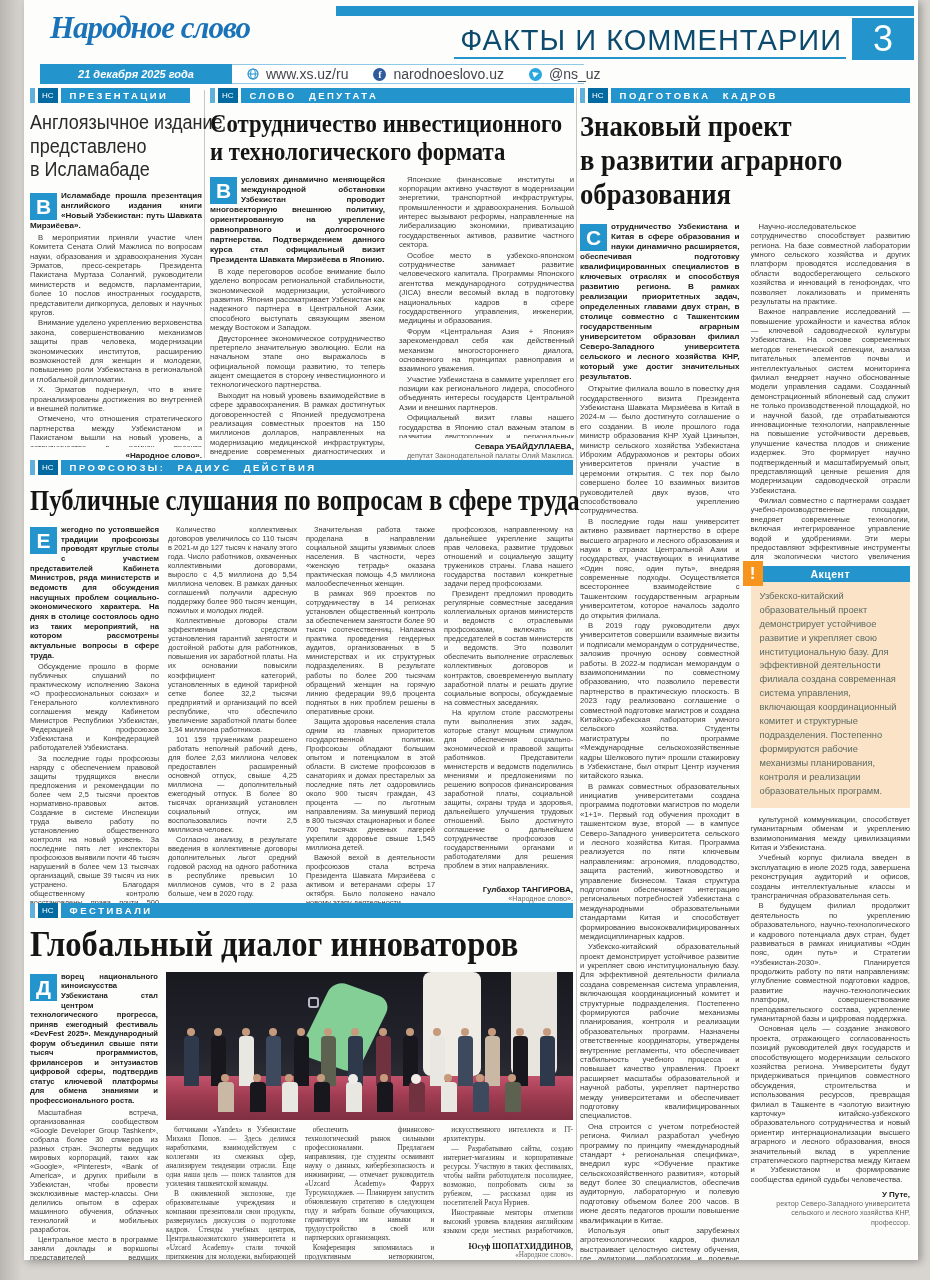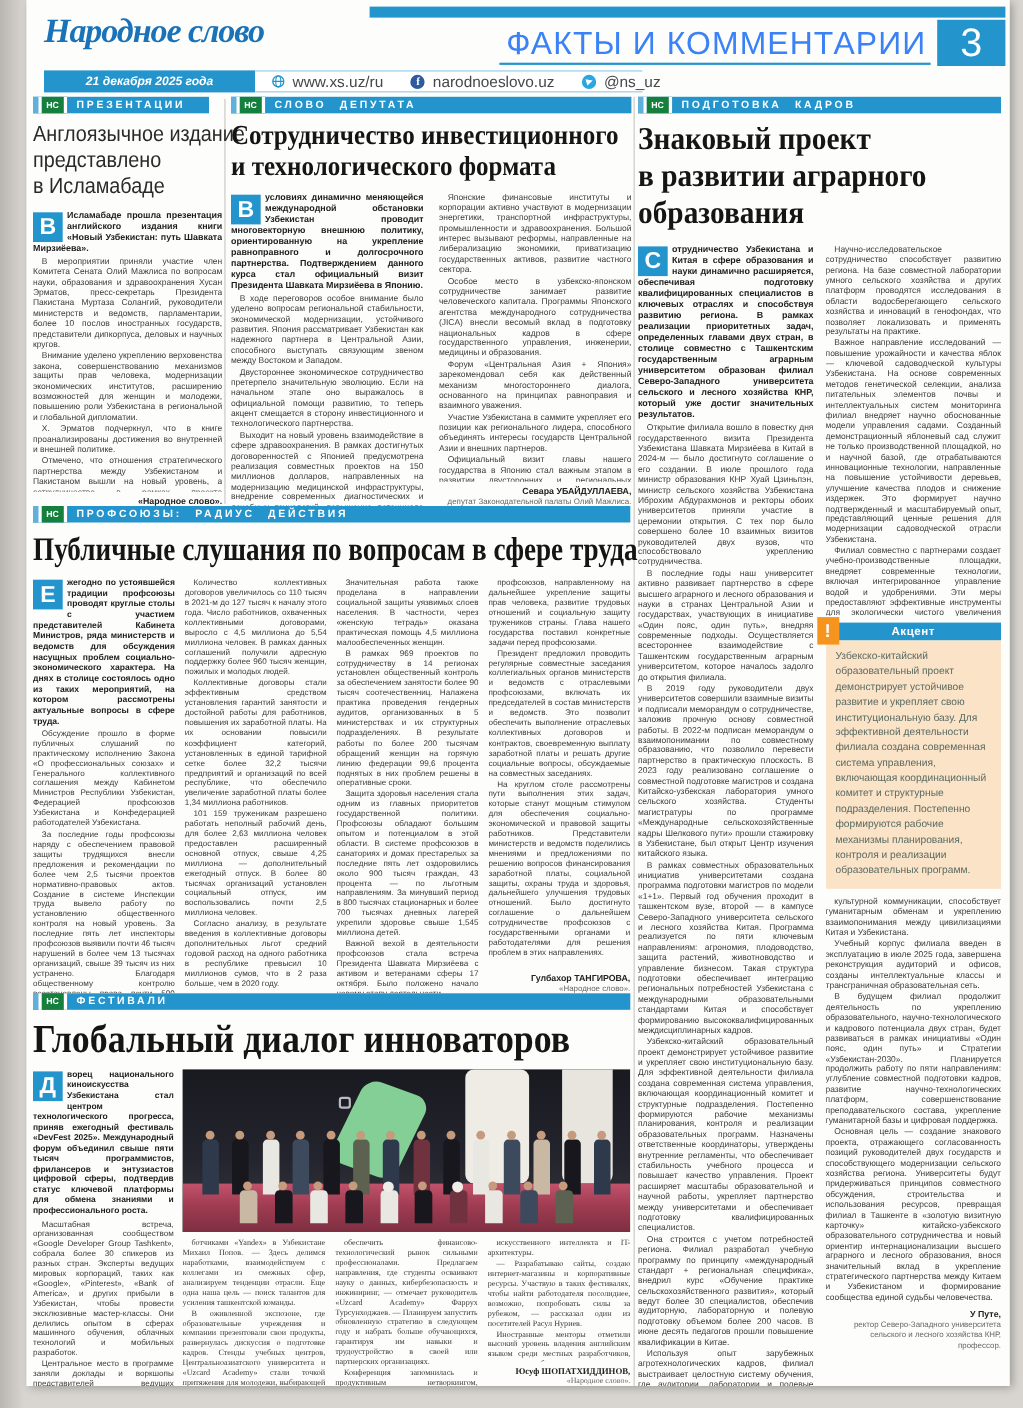--- a/index.html
+++ b/index.html
@@ -1,39 +1,39 @@
 <!DOCTYPE html>
 <html lang="ru"><head>
 <meta charset="utf-8">
 <style>
   * { margin:0; padding:0; box-sizing:border-box; }
   html,body { width:930px; height:1280px; }
   body { background:linear-gradient(90deg,#b9b6b1 0,#d8d5d0 22px,#d8d5d0 100%); font-family:"Liberation Sans", sans-serif; position:relative; overflow:hidden; }
   .sheet { position:absolute; left:24px; top:0; width:894px; height:1260px; background:#fdfdfb; box-shadow:3px 2px 8px rgba(0,0,0,.3); }
 
   
-  .logo { position:absolute; left:16px; top:10px; font-family:"Liberation Serif",serif; font-style:italic; font-weight:bold; font-size:31px; color:#1a72b8; letter-spacing:-1px; }
+  .logo { position:absolute; left:26px; top:10px; font-family:"Liberation Serif",serif; font-style:italic; font-weight:bold; font-size:31px; color:#1a72b8; letter-spacing:-1px; }
   .topbar { position:absolute; left:312px; right:4px; top:6px; height:10px; background:#2494cd; }
-  .pagehead { position:absolute; right:76px; top:24px; font-size:29px; font-weight:400; color:#3b82f6; letter-spacing:1px; }
+  .pagehead { position:absolute; right:76px; top:24px; font-size:29px; font-weight:400; color:#0c4a6e; letter-spacing:1px; }
   .pagehead-line { position:absolute; left:430px; right:72px; top:57px; height:2px; background:#2494cd; }
   .pagenum { position:absolute; right:4px; top:18px; width:62px; height:42px; background:#2494cd; color:#fff; font-size:36px; font-weight:300; text-align:center; line-height:42px; }
   .datebar { position:absolute; left:0; right:0; top:64px; height:20px; }
   .date { position:absolute; left:16px; top:0; width:192px; height:20px; background:#2494cd; color:#fff; font-weight:bold; font-style:italic; font-size:11px; text-align:center; line-height:20px; }
   .contacts { position:absolute; left:208px; top:0; width:352px; height:20px; border-top:1px solid #8ec9e8; border-bottom:1px solid #8ec9e8; background:#fff; display:flex; align-items:center; gap:7px; padding-left:14px; }
   .clabel { font-size:14px; color:#44474c; margin-right:18px; }
   .ic { width:13px; height:13px; border-radius:50%; display:inline-flex; align-items:center; justify-content:center; flex:0 0 auto; }
   .ic.fb { background:#2e5b9e; color:#fff; font-family:"Liberation Serif",serif; font-weight:bold; font-size:10px; }
   .ic.tg { background:#2aa6e0; }
   .plane { width:0; height:0; border-left:6px solid #fff; border-top:3px solid transparent; border-bottom:3px solid transparent; transform:rotate(-18deg); }
   .ic.globe svg { display:block; }
 
   
   .secbar { position:absolute; height:15px; background:#2494cd; display:flex; align-items:stretch; }
   .notch { width:8px; border-right:3px solid #fff; background:#5fb1dc; }
-  .badge { background:#15803d; color:#fff; font-size:8px; font-weight:bold; line-height:15px; padding:0 4px; border-right:3px solid #fff; }
+  .badge { background:#0369a1; color:#fff; font-size:8px; font-weight:normal; line-height:15px; padding:0 4px; border-right:3px solid #fff; }
   .seclabel { color:#fff; font-weight:bold; font-size:9.5px; letter-spacing:2.5px; word-spacing:7px; line-height:15px; margin-left:9px; white-space:nowrap; }
 
   
   .art { position:absolute; display:flex; flex-direction:column; }
   .headline { font-family:"Liberation Serif",serif; font-weight:bold; color:#151515; transform-origin:left top; }
   .hl-line { white-space:nowrap; }
   .p { font-size:7.7px; line-height:1.22; text-align:justify; text-indent:8px; color:#3b3b3b; margin-bottom:1px; }
   .lead { font-size:8.1px; line-height:1.24; font-weight:bold; text-align:justify; color:#1d1d1d; margin-bottom:2px; }
   .dropcap { float:left; width:27px; height:27px; background:#2494cd; color:#fff; font-weight:bold; font-size:21px; line-height:27px; text-align:center; margin:2px 4px 1px 0; }
   .colbody { overflow:hidden; }

